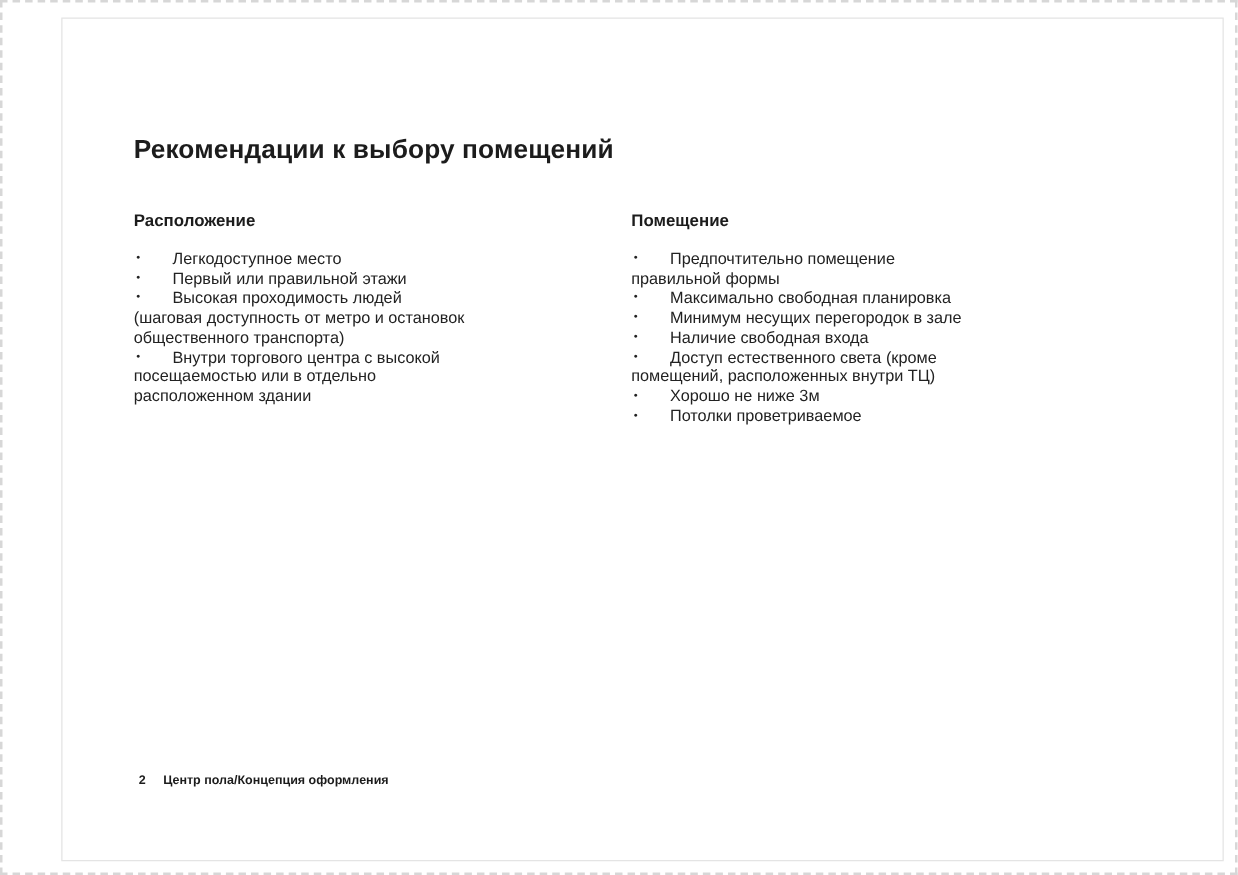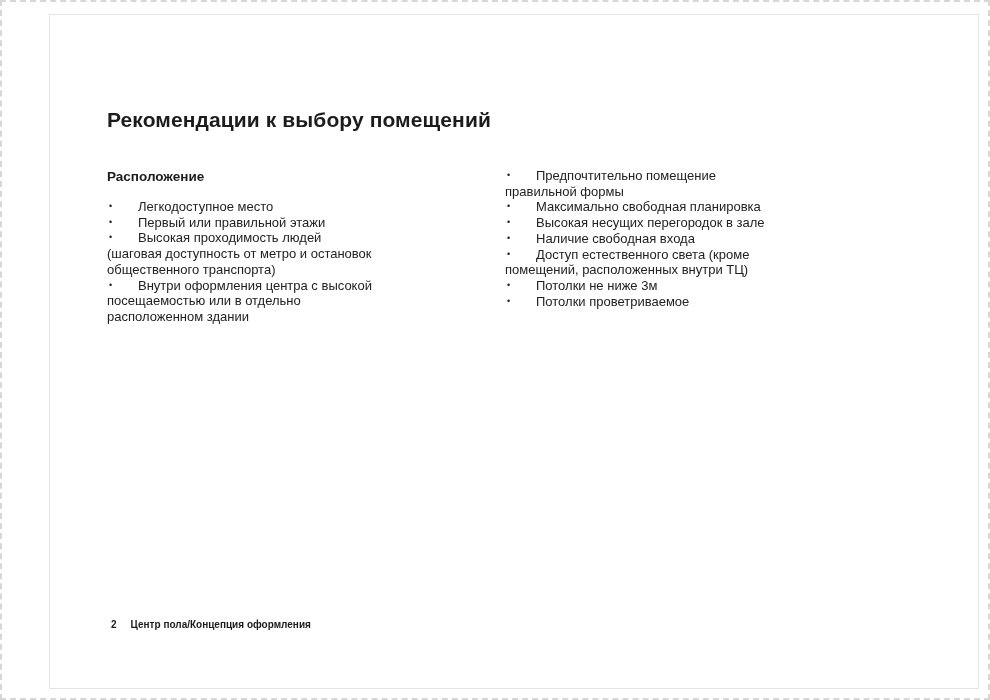--- a/index.html
+++ b/index.html
@@ -99,36 +99,37 @@
     <div class="columns">
 
       <section class="column col-location">
         <h2 class="column-heading">Расположение</h2>
         <div class="items">
           <div class="item"><span class="bullet">•</span><span class="item-text">Легкодоступное место</span></div>
           <div class="item"><span class="bullet">•</span><span class="item-text">Первый или правильной этажи</span></div>
           <div class="item"><span class="bullet">•</span><span class="item-text">Высокая проходимость людей
 (шаговая доступность от метро и остановок
 общественного транспорта)</span></div>
-          <div class="item"><span class="bullet">•</span><span class="item-text">Внутри оформления центра с высокой
+          <div class="item"><span class="bullet">•</span><span class="item-text">Внутри торгового центра с высокой
 посещаемостью или в отдельно
 расположенном здании</span></div>
         </div>
       </section>
 
       <section class="column col-premises">
+        <h2 class="column-heading">Помещение</h2>
         <div class="items">
           <div class="item"><span class="bullet">•</span><span class="item-text">Предпочтительно помещение
 правильной формы</span></div>
           <div class="item"><span class="bullet">•</span><span class="item-text">Максимально свободная планировка</span></div>
-          <div class="item"><span class="bullet">•</span><span class="item-text">Высокая несущих перегородок в зале</span></div>
+          <div class="item"><span class="bullet">•</span><span class="item-text">Минимум несущих перегородок в зале</span></div>
           <div class="item"><span class="bullet">•</span><span class="item-text">Наличие свободная входа</span></div>
           <div class="item"><span class="bullet">•</span><span class="item-text">Доступ естественного света (кроме
 помещений, расположенных внутри ТЦ)</span></div>
-          <div class="item"><span class="bullet">•</span><span class="item-text">Потолки не ниже 3м</span></div>
+          <div class="item"><span class="bullet">•</span><span class="item-text">Хорошо не ниже 3м</span></div>
           <div class="item"><span class="bullet">•</span><span class="item-text">Потолки проветриваемое</span></div>
         </div>
       </section>
 
     </div>
 
     <footer class="footer">
       <span class="page-num">2</span>
       <span class="footer-label">Центр пола/Концепция оформления</span>
     </footer>

